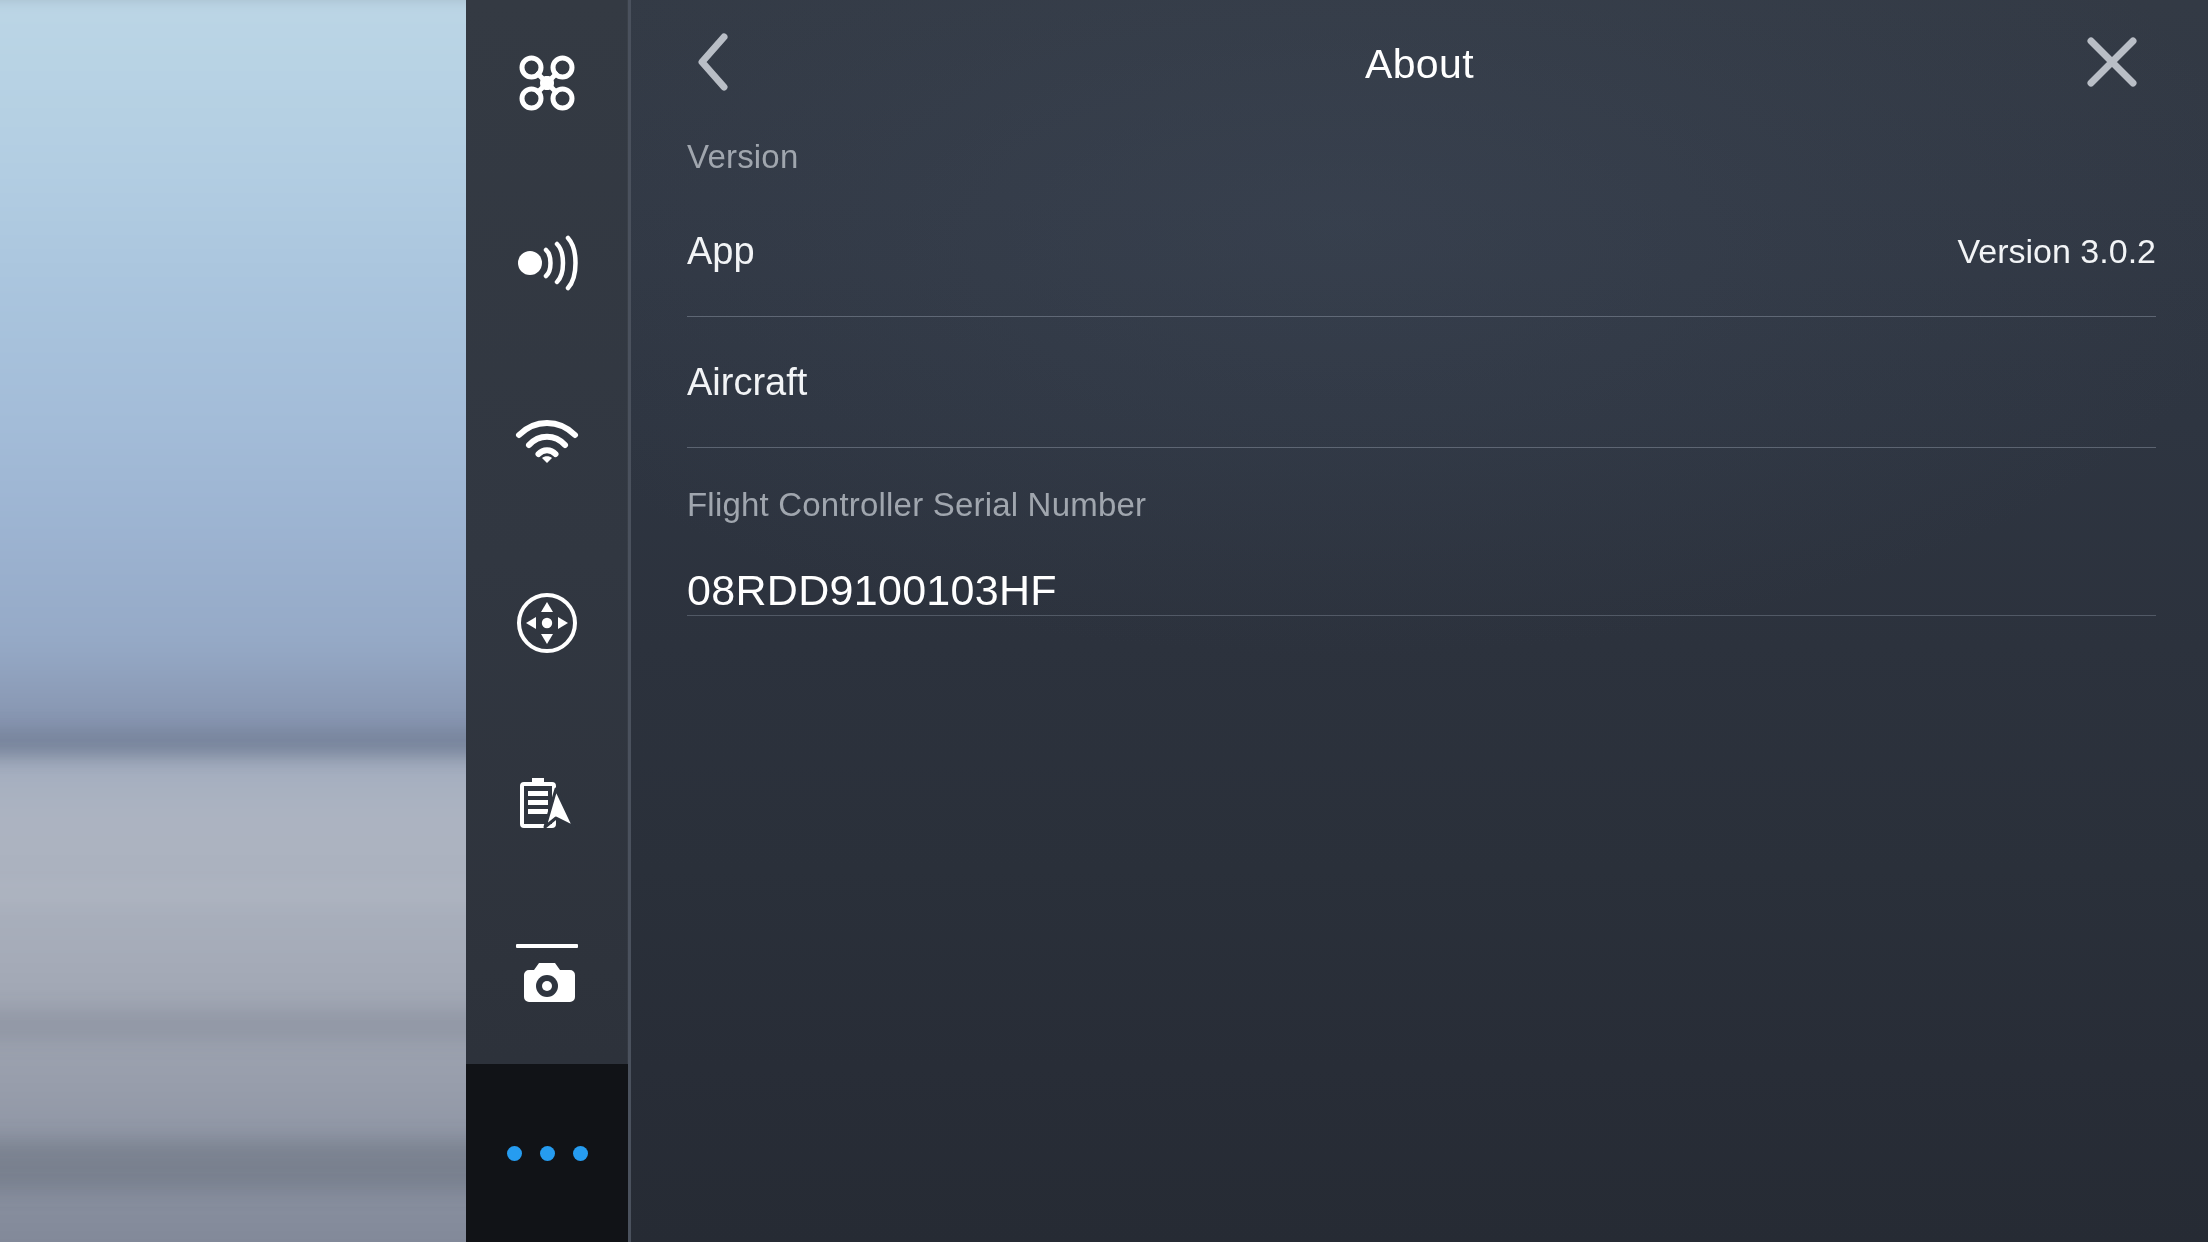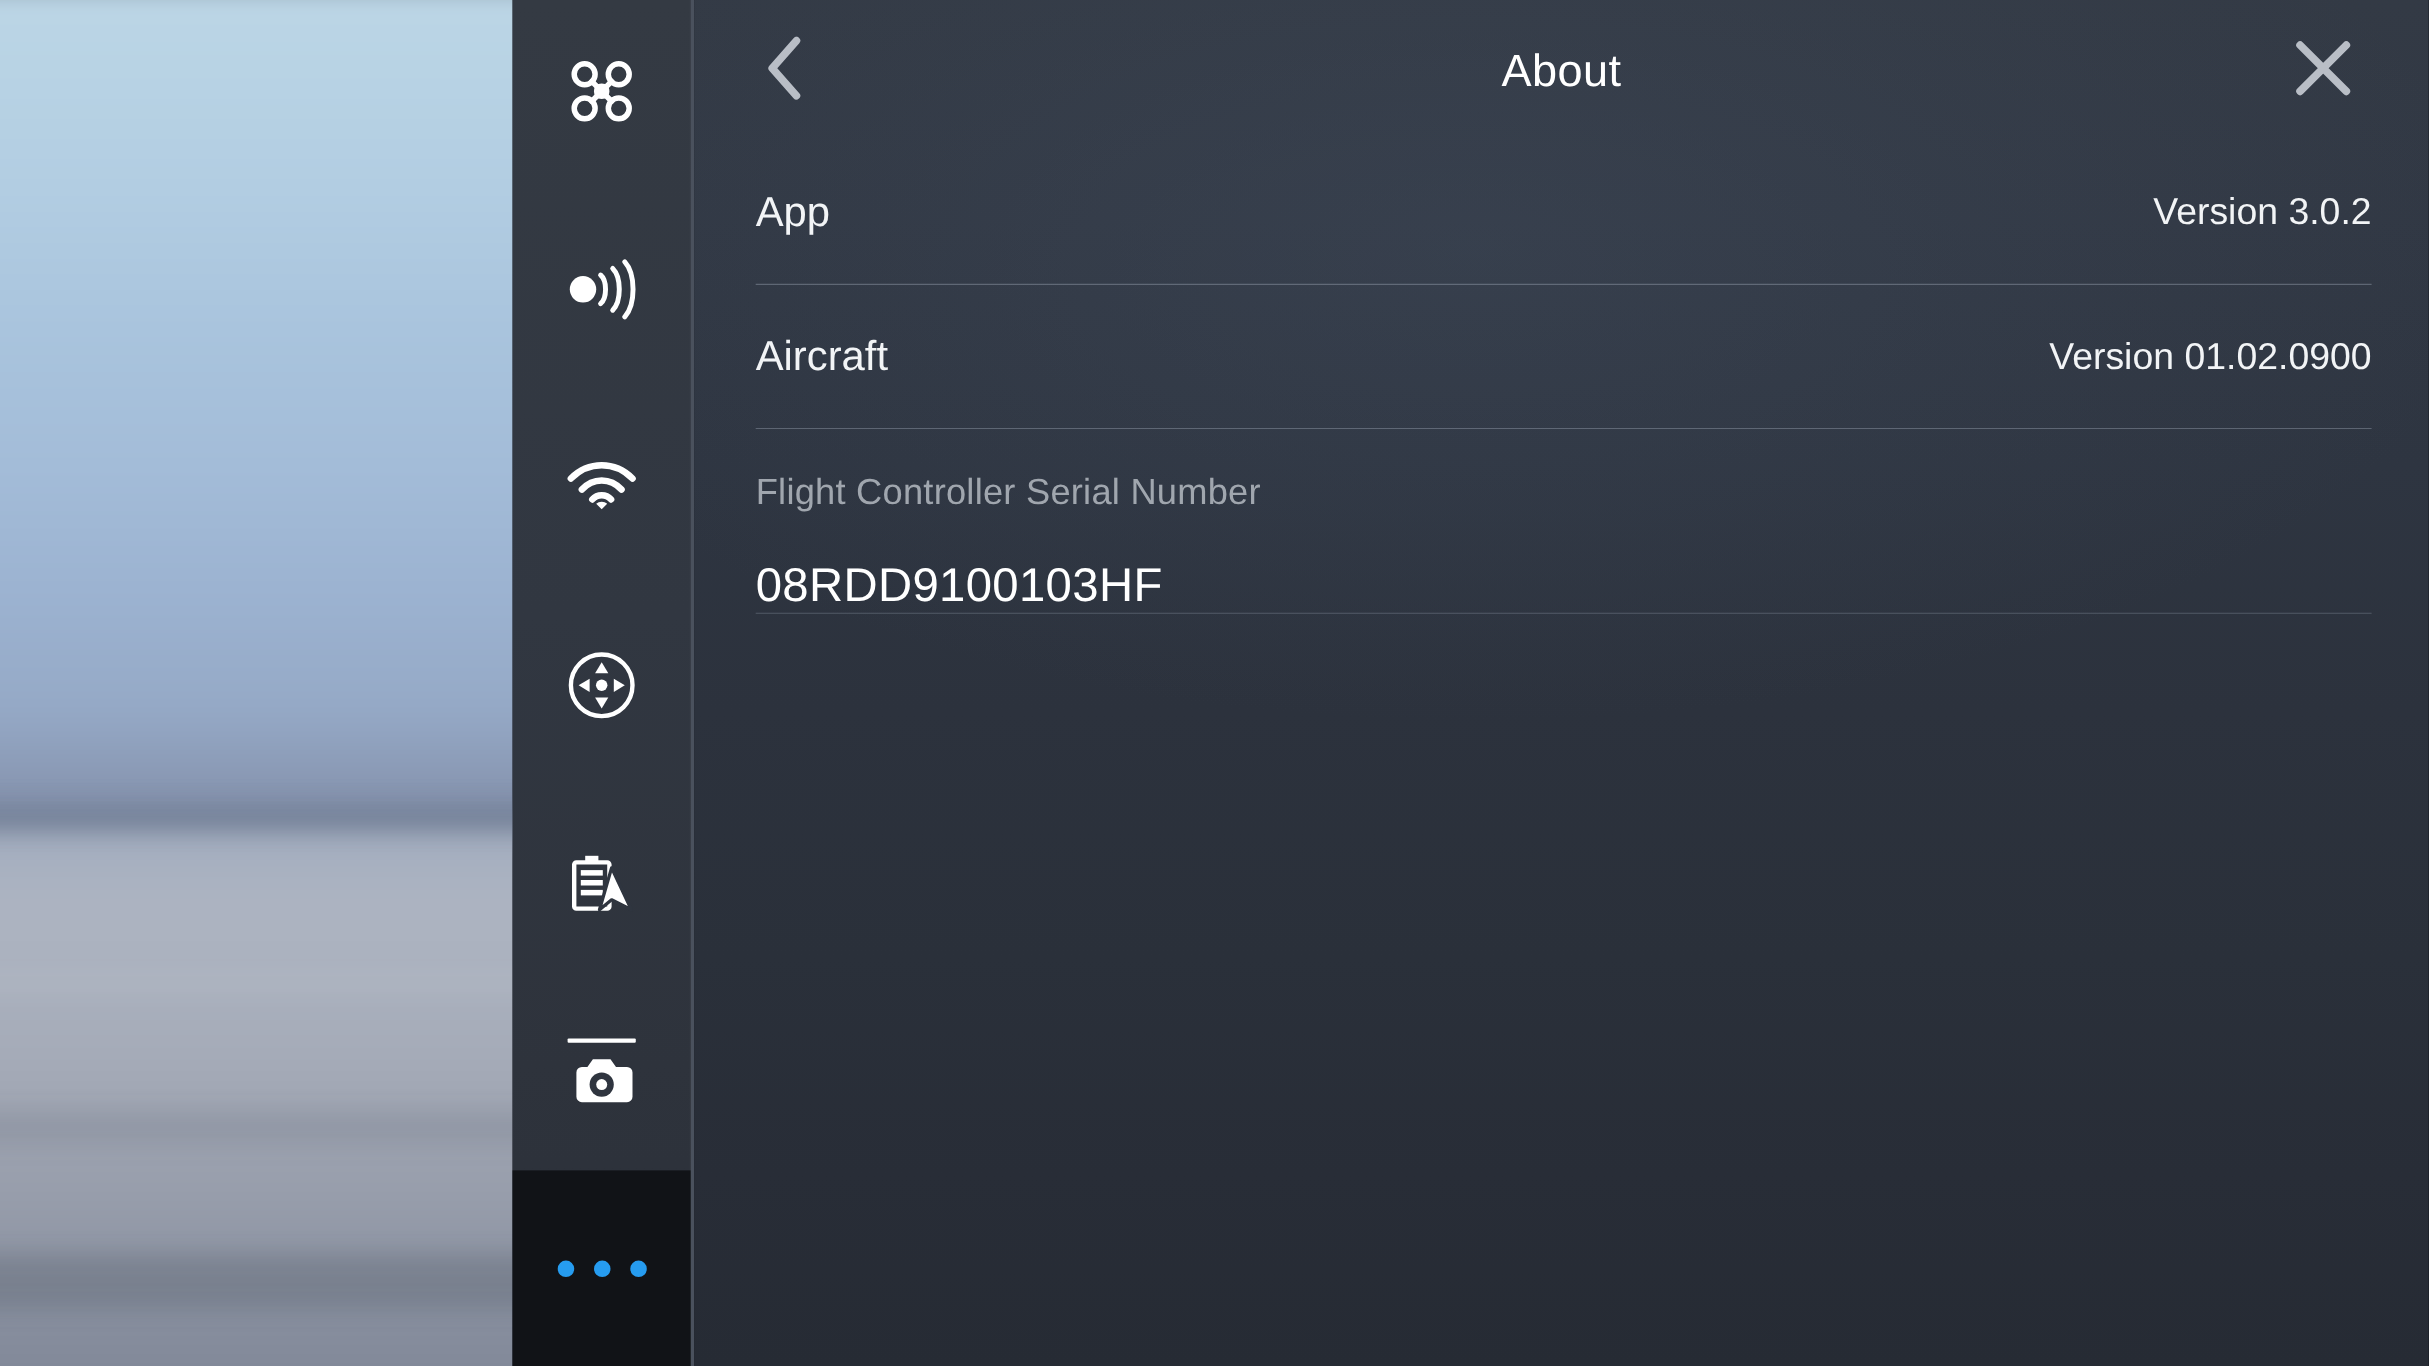--- a/index.html
+++ b/index.html
@@ -300,29 +300,29 @@
         <span>
           <svg width="52" height="52" viewBox="0 0 52 52" fill="none">
             <path d="M5 5 L47 47 M47 5 L5 47" stroke="#b9bec6" stroke-width="7" stroke-linecap="round"></path>
           </svg>
         </span>
       </div>
     </div>
 
     <div class="panel-body">
 
+      <div class="section-label">Version</div>
 
       <div class="row">
         <span class="row-label">App</span>
         <span class="row-value">Version 3.0.2</span>
       </div>
 
       <div class="row">
         <span class="row-label">Aircraft</span>
-        <span class="row-value">Version 01.02.0900</span>
       </div>
 
 
       <div class="serial-section">
         <div class="serial-label">Flight Controller Serial Number</div>
         <div class="serial-value">08RDD9100103HF</div>
       </div>
 
     </div>
   </div>

